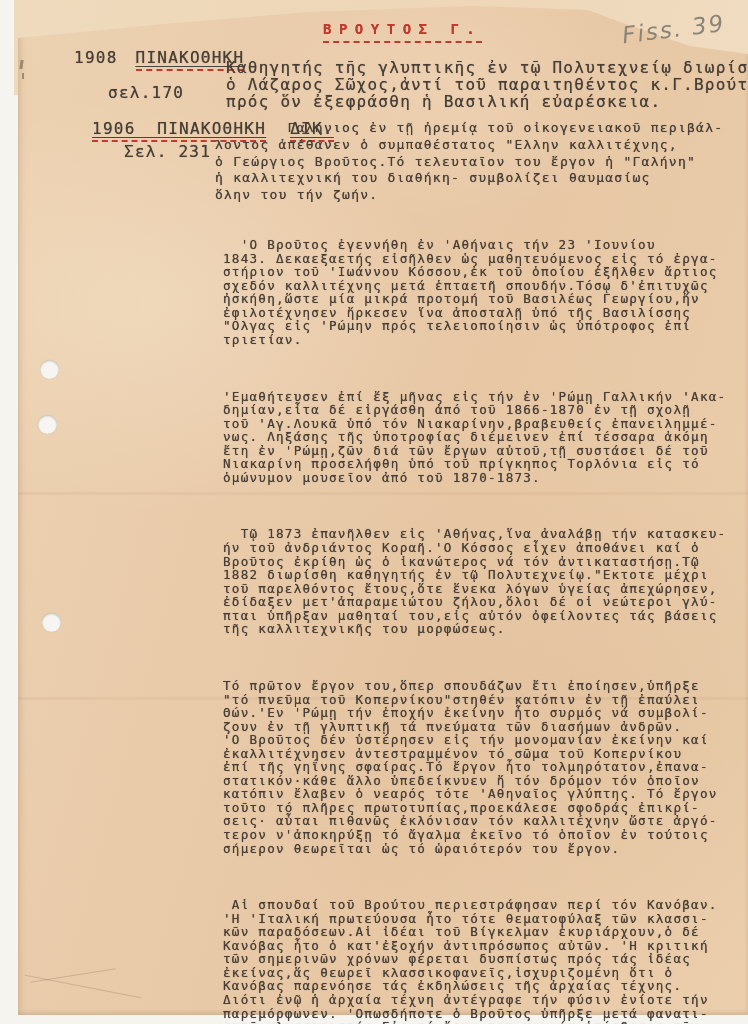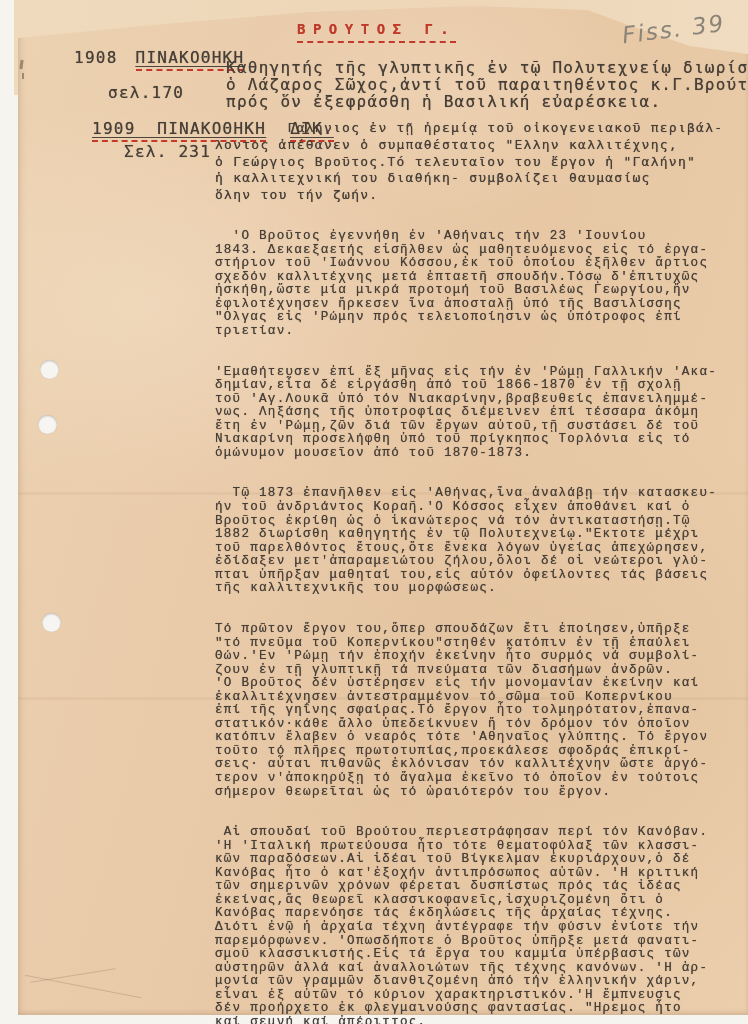--- a/index.html
+++ b/index.html
@@ -17,28 +17,28 @@
           linear-gradient(105deg,#ecd2b1 0%,#e9cbaa 32%,#e7c7a4 58%,#ebceac 100%);
         clip-path:polygon(0 38px,20% 24px,40% 12px,62% 6px,78% 10px,84% 26px,92% 46px,100% 54px,100% 100%,0 100%);
         box-shadow:inset 3px 0 6px rgba(90,60,30,.10), inset 0 -2px 4px rgba(90,60,30,.12);}
   .crease{position:absolute;background:rgba(110,78,48,.22);height:1px;}
   .creaseband{position:absolute;left:18px;width:730px;height:3px;background:rgba(120,88,55,.06);}
   .mark{position:absolute;background:rgba(70,55,40,.45);}
   .hole{position:absolute;width:19px;height:19px;border-radius:50%;background:#f6f5f1;
         box-shadow:inset 0 1px 2px rgba(0,0,0,.20), 0 0 1px rgba(0,0,0,.15);}
   
   .ink{color:#473f37;text-shadow:0 0 0.7px rgba(71,63,55,.8);}
-  .red{color:#c0392a;text-shadow:0 0 0.6px rgba(192,57,42,.7);}
+  .red{color:#c0392a;text-shadow:0 0 0.6px rgba(192,57,42,.7);margin-left:26px;}
   .pencil{color:#8b8478;}
   .abs{position:absolute;}
   .pre{white-space:pre;letter-spacing:1.25px;font-size:12.6px;}
   .hdr{line-height:17px;font-size:16px;}
   .body1{line-height:16.8px;font-size:13px;}
   .main{line-height:13.55px;}
-  .para{margin:0;font-family:Liberation Mono, monospace;}
+  .para{margin:8px;}
   .title{font-weight:bold;font-size:14px;letter-spacing:7.5px;white-space:pre;
          border-bottom:2px dashed #c23a2b;padding-bottom:4px;}
   .du{text-decoration:underline;text-decoration-thickness:1px;text-underline-offset:2.5px;
       text-decoration-color:#4a443c;}
   .rd{border-bottom:2px dashed #c5392a;padding-bottom:2px;}
   .hand{font-family:"DejaVu Sans", sans-serif;font-style:italic;font-size:23px;
         letter-spacing:2px;transform:rotate(-7deg);}
 </style>
 </head>
 <body>
@@ -63,21 +63,21 @@
 
   <div class="abs title red" style="left:297px;top:21px;">ΒΡΟΥΤΟΣ Γ.</div>
 
   <div class="abs pre hdr ink" style="left:74px;top:49px;"><span>1908</span><span style="display:inline-block;width:18px;"></span><span class="rd"><span class="du">ΠΙΝΑΚΟΘΗΚΗ</span></span></div>
   <div class="abs pre hdr ink" style="left:108px;top:84px;">σελ.170</div>
 
   <div class="abs pre hdr ink" style="left:226px;top:59px;">Καθηγητής τῆς γλυπτικῆς ἐν τῷ Πολυτεχνείῳ διωρίσθη
 ὁ Λάζαρος Σῶχος,ἀντί τοῦ παραιτηθέντος κ.Γ.Βρούτου
 πρός ὅν ἐξεφράσθη ἡ Βασιλική εὐαρέσκεια.</div>
 
-  <div class="abs pre hdr ink" style="left:92px;top:120px;"><span class="rd"><span class="du">1909  ΠΙΝΑΚΟΘΗΚΗ</span></span><span style="display:inline-block;width:24px;"></span><span class="rd"><span class="du">ΔΙΚ.</span></span></div>
+  <div class="abs pre hdr ink" style="left:92px;top:120px;"><span class="rd"><span class="du">1906  ΠΙΝΑΚΟΘΗΚΗ</span></span><span style="display:inline-block;width:24px;"></span><span class="rd"><span class="du">ΔΙΚ.</span></span></div>
   <div class="abs pre hdr ink" style="left:124px;top:143px;">Σελ. 231</div>
 
   <div class="abs pre body1 ink" style="left:215px;top:120px;">        Γαλήνιος ἐν τῇ ἠρεμίᾳ τοῦ οἰκογενειακοῦ περιβάλ-
 λοντος ἀπέθανεν ὁ συμπαθέστατος "Ελλην καλλιτέχνης,
 ὁ Γεώργιος Βροῦτος.Τό τελευταῖον του ἔργον ἡ "Γαλήνη"
 ἡ καλλιτεχνική του διαθήκη- συμβολίζει θαυμασίως
 ὅλην του τήν ζωήν.</div>
 
   <div class="abs pre main ink" style="left:215px;top:203px;">
     <div class="para">  'Ο Βροῦτος ἐγεννήθη ἐν 'Αθήναις τήν 23 'Ιουνίου

